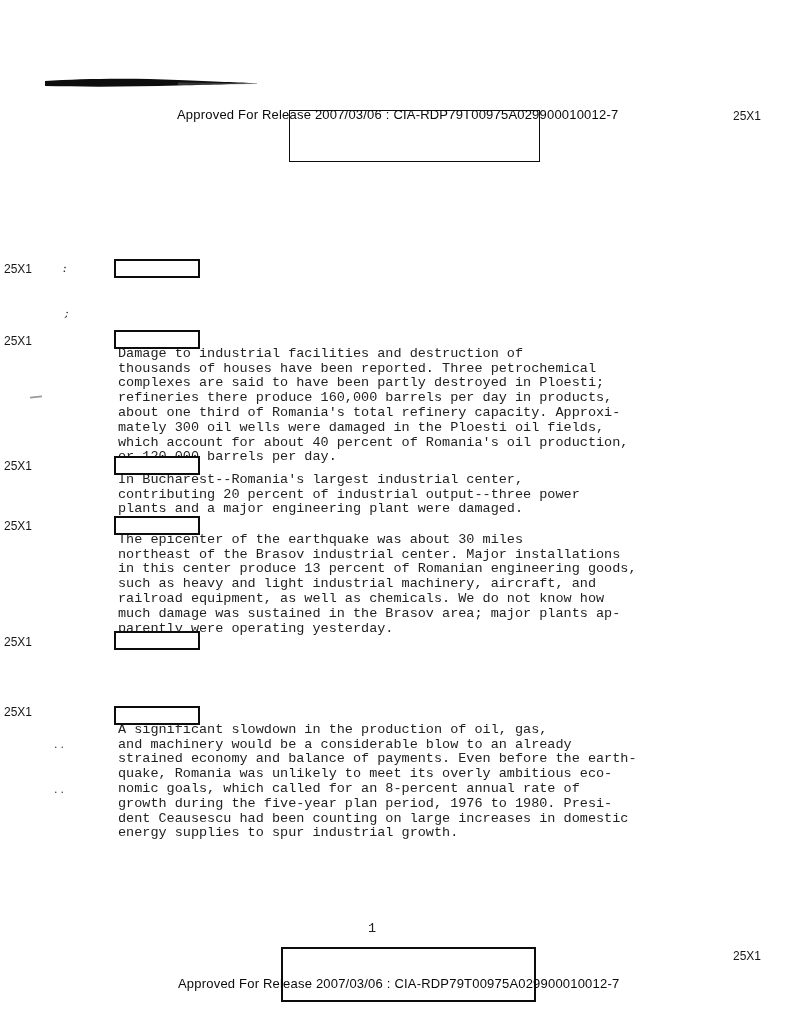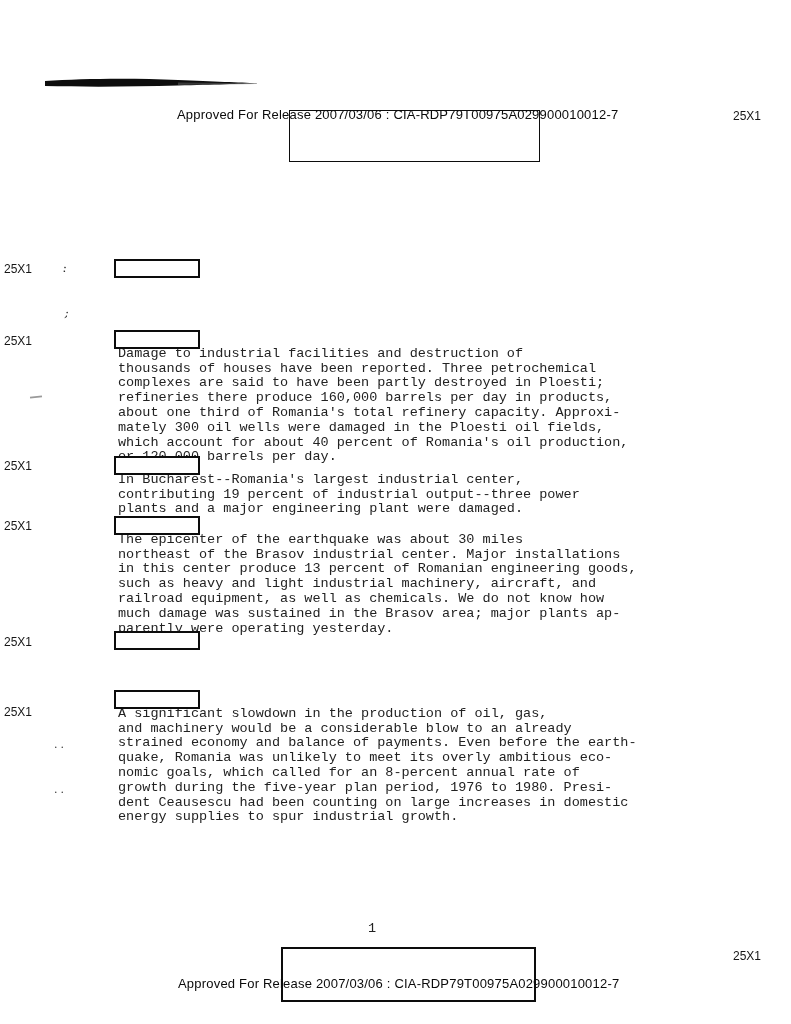--- a/index.html
+++ b/index.html
@@ -58,21 +58,21 @@
     width:82px;height:15px;
     border:2px solid #0c0c0c;
     background:#fff;
     text-indent:0;
   }
   #para-1{top:261px;}
   #para-2{top:332px;}
   #para-3{top:458px;}
   #para-4{top:518px;}
   #para-5{top:633px;}
-  #para-6{top:692px;}
+  #para-6{top:708px;}
   #mc-1{top:262px;left:4px;}
   #mc-2{top:334px;left:4px;}
   #mc-3{top:459px;left:4px;}
   #mc-4{top:519px;left:4px;}
   #mc-5{top:635px;left:4px;}
   #mc-6{top:705px;left:4px;}
   #code-top-right{left:733px;top:109px;}
   #code-bottom-right{left:733px;top:949px;}
   #header-stamp{left:177px;top:107px;}
   #footer-stamp{left:178px;top:976px;}
@@ -134,21 +134,21 @@
 thousands of houses have been reported. Three petrochemical
 complexes are said to have been partly destroyed in Ploesti;
 refineries there produce 160,000 barrels per day in products,
 about one third of Romania's total refinery capacity. Approxi-
 mately 300 oil wells were damaged in the Ploesti oil fields,
 which account for about 40 percent of Romania's oil production,
 or 120,000 barrels per day.</span>
   </div>
   <div id="para-3" class="para">
     <span class="pbox"></span><span>In Bucharest--Romania's largest industrial center,
-contributing 19 percent of industrial output--three power
+contributing 20 percent of industrial output--three power
 plants and a major engineering plant were damaged.</span>
   </div>
   <div id="para-4" class="para">
     <span class="pbox"></span><span>The epicenter of the earthquake was about 30 miles
 northeast of the Brasov industrial center. Major installations
 in this center produce 13 percent of Romanian engineering goods,
 such as heavy and light industrial machinery, aircraft, and
 railroad equipment, as well as chemicals. We do not know how
 much damage was sustained in the Brasov area; major plants ap-
 parently were operating yesterday.</span>

